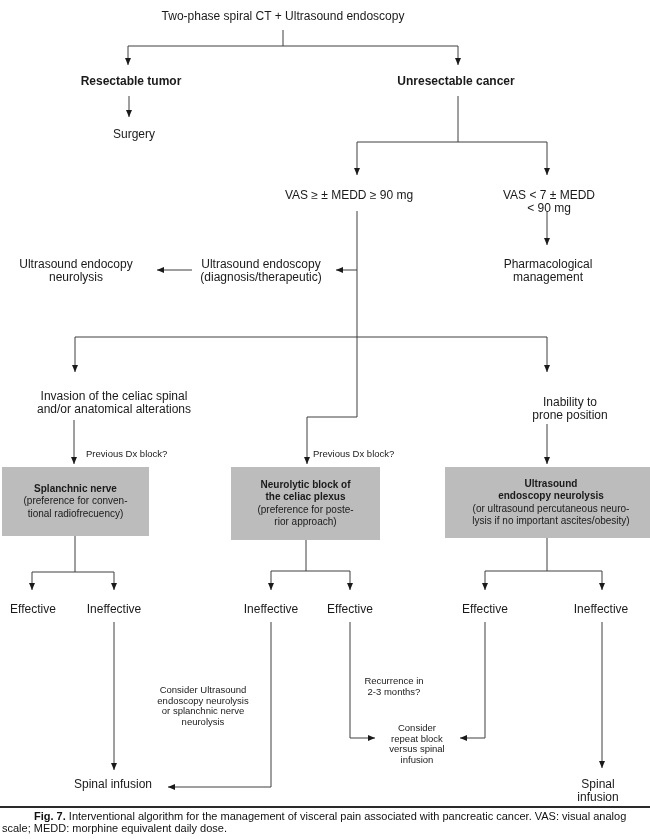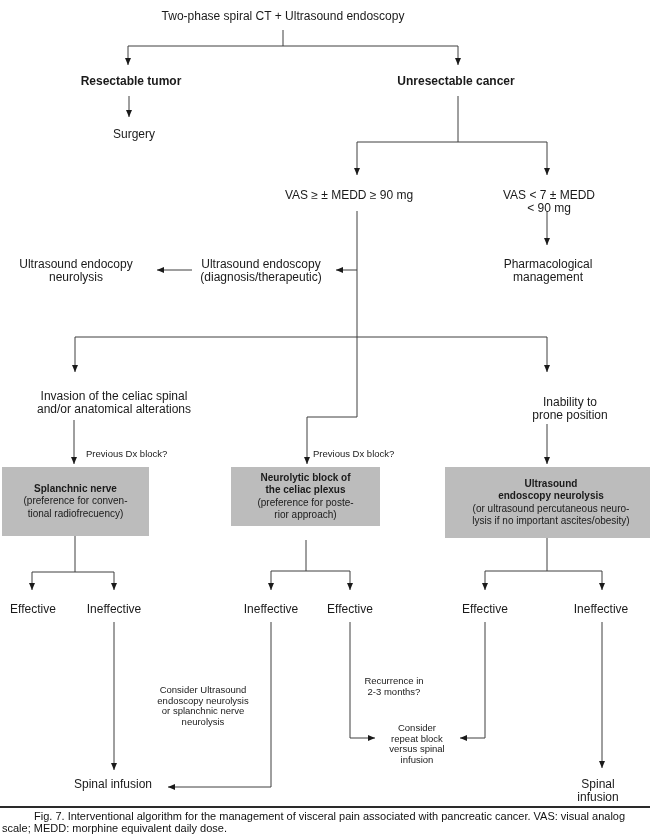--- a/index.html
+++ b/index.html
@@ -44,21 +44,21 @@
   .graybox .btitle{font-weight:bold;white-space:pre-line;}
   .graybox .bsub{white-space:pre-line;}
   .caption-rule{
     position:absolute;left:0;top:806px;width:650px;height:0;
     border-top:2px solid #2a2a2a;
   }
   .caption{
     position:absolute;left:2px;top:811px;width:645px;
     font-size:11px;line-height:11.5px;text-align:left;color:#111;
   }
-  .caption .fig{font-weight:normal;padding-left:32px;}
+  .caption .fig{font-weight:bold;padding-left:32px;}
 </style>
 </head>
 <body>
 
 <div id="canvas">
 
   <svg id="connectors" width="650" height="839" viewBox="0 0 650 839" fill="none" stroke="#3f3f3f" stroke-width="1">
     <defs>
       <marker id="ah" markerWidth="8" markerHeight="8" refX="7" refY="3" orient="auto" markerUnits="userSpaceOnUse">
         <path d="M0,0 L7,3 L0,6 Z" fill="#1a1a1a" stroke="none"></path>
@@ -133,21 +133,21 @@
   <div class="node" style="left:570px;top:396px;">Inability to prone position</div>
 
   <div class="small" style="left:86px;top:449px;">Previous Dx block?</div>
   <div class="small" style="left:313px;top:449px;">Previous Dx block?</div>
 
   <div class="graybox" style="left:2px;top:467px;width:147px;height:69px;">
     <div class="btitle">Splanchnic nerve</div>
     <div class="bsub">(preference for conven-
 tional radiofrecuency)</div>
   </div>
-  <div class="graybox" style="left:231px;top:467px;width:149px;height:59px;">
+  <div class="graybox" style="left:231px;top:467px;width:149px;height:73px;">
     <div class="btitle">Neurolytic block of
 the celiac plexus</div>
     <div class="bsub">(preference for poste-
 rior approach)</div>
   </div>
   <div class="graybox" style="left:426px;top:467px;width:212px;height:71px;margin-left:19px;">
     <div class="btitle">Ultrasound
 endoscopy neurolysis</div>
     <div class="bsub">(or ultrasound percutaneous neuro-
 lysis if no important ascites/obesity)</div>

